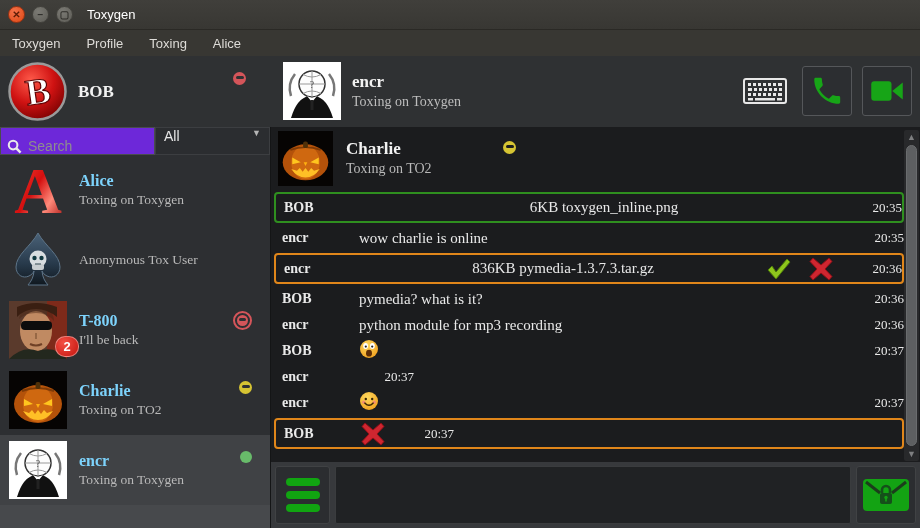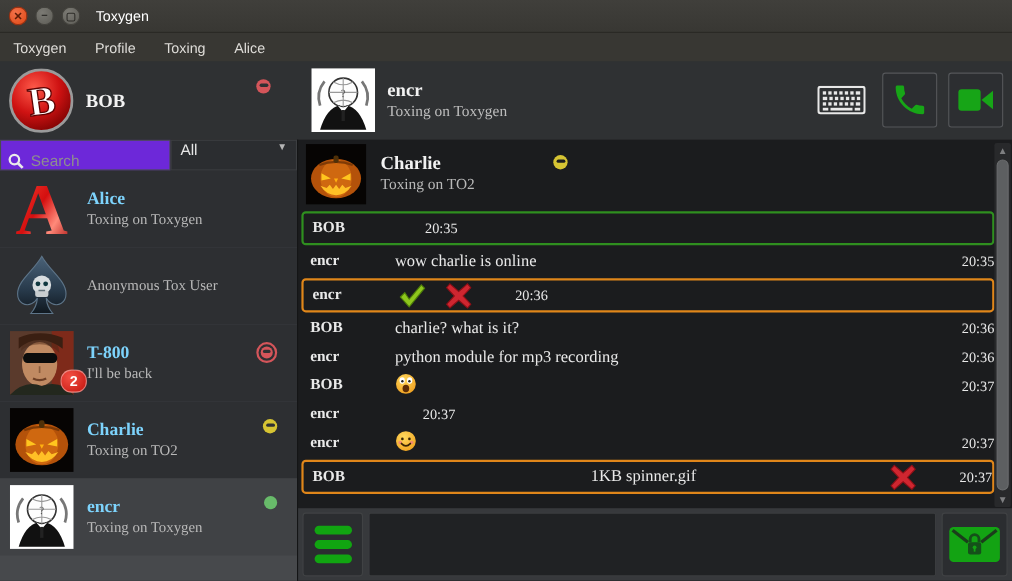--- a/index.html
+++ b/index.html
@@ -369,45 +369,47 @@
           <div class="h-name">Charlie</div>
           <div class="h-status">Toxing on TO2</div>
         </div>
         <span class="h-stateicon st st-away"></span>
       </div>
 
       <div class="messages">
 
         <div class="msg file green">
           <span class="sender">BOB</span>
+          <span class="fname">6KB toxygen_inline.png</span>
           <span class="mtime">20:35</span>
         </div>
 
         <div class="msg">
           <span class="sender">encr</span>
           <span class="mtext">wow charlie is online</span>
           <span class="mtime">20:35</span>
         </div>
 
         <div class="msg file orange">
           <span class="sender">encr</span>
+          <span class="fname">836KB pymedia-1.3.7.3.tar.gz</span>
           <span class="actions">
             <svg width="26" height="24" viewBox="0 0 26 24">
               <path d="M3 13 L7 9 L11 15 L22 2 L25 5 L11 22 L3 13 Z" fill="#8ec61d" stroke="#4d7d08" stroke-width="1"></path>
             </svg>
             <svg width="24" height="24" viewBox="0 0 24 24">
               <path d="M4 1 L12 8 L20 1 L23 4.5 L16 12 L23 19.5 L20 23 L12 16 L4 23 L1 19.5 L8 12 L1 4.5 Z" fill="#cf2630" stroke="#8e0f16" stroke-width="1"></path>
             </svg>
           </span>
           <span class="mtime">20:36</span>
         </div>
 
         <div class="msg">
           <span class="sender">BOB</span>
-          <span class="mtext">charlie? what is it?</span>
+          <span class="mtext">pymedia? what is it?</span>
           <span class="mtime">20:36</span>
         </div>
 
         <div class="msg">
           <span class="sender">encr</span>
           <span class="mtext">python module for mp3 recording</span>
           <span class="mtime">20:36</span>
         </div>
 
         <div class="msg">
@@ -452,21 +454,20 @@
               <circle cx="4.8" cy="11.2" r="1.6" fill="#f27d7d" opacity="0.8"></circle>
                 <circle cx="15.2" cy="11.2" r="1.6" fill="#f27d7d" opacity="0.8"></circle>
               <path d="M6 12.2 Q10 16.4 14 12.2" stroke="#3a2505" stroke-width="1.6" fill="none" stroke-linecap="round"></path>
             </svg>
           </span>
           <span class="mtime">20:37</span>
         </div>
 
         <div class="msg file orange">
           <span class="sender">BOB</span>
-          <span class="fname">1KB spinner.gif</span>
           <span class="actions">
             <svg width="24" height="24" viewBox="0 0 24 24">
               <path d="M4 1 L12 8 L20 1 L23 4.5 L16 12 L23 19.5 L20 23 L12 16 L4 23 L1 19.5 L8 12 L1 4.5 Z" fill="#cf2630" stroke="#8e0f16" stroke-width="1"></path>
             </svg>
           </span>
           <span class="mtime">20:37</span>
         </div>
 
       </div>
 

